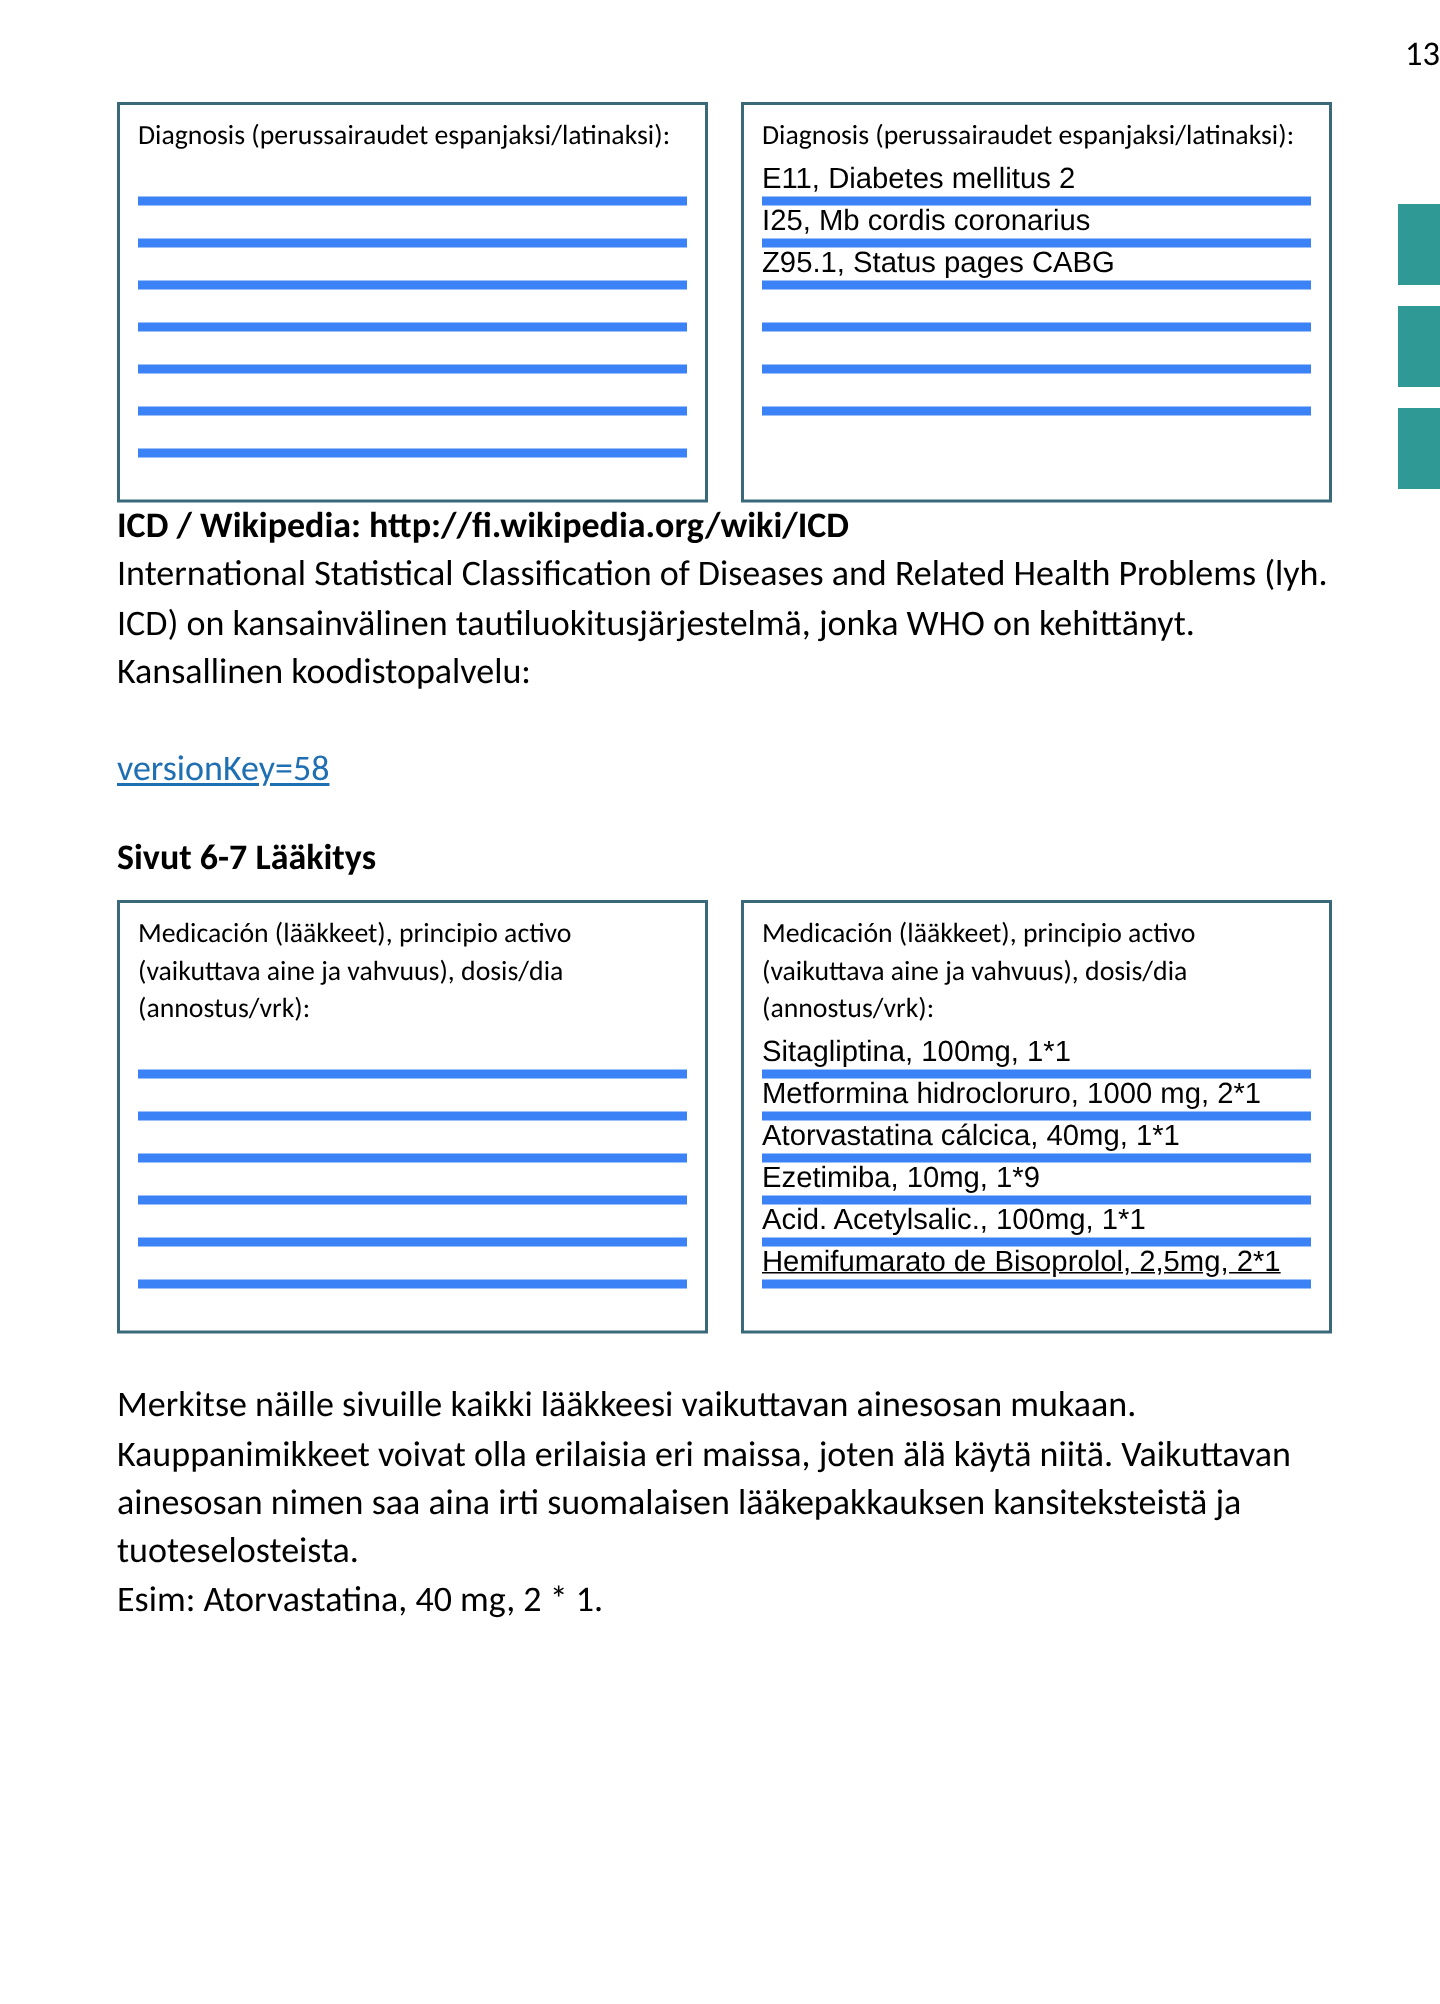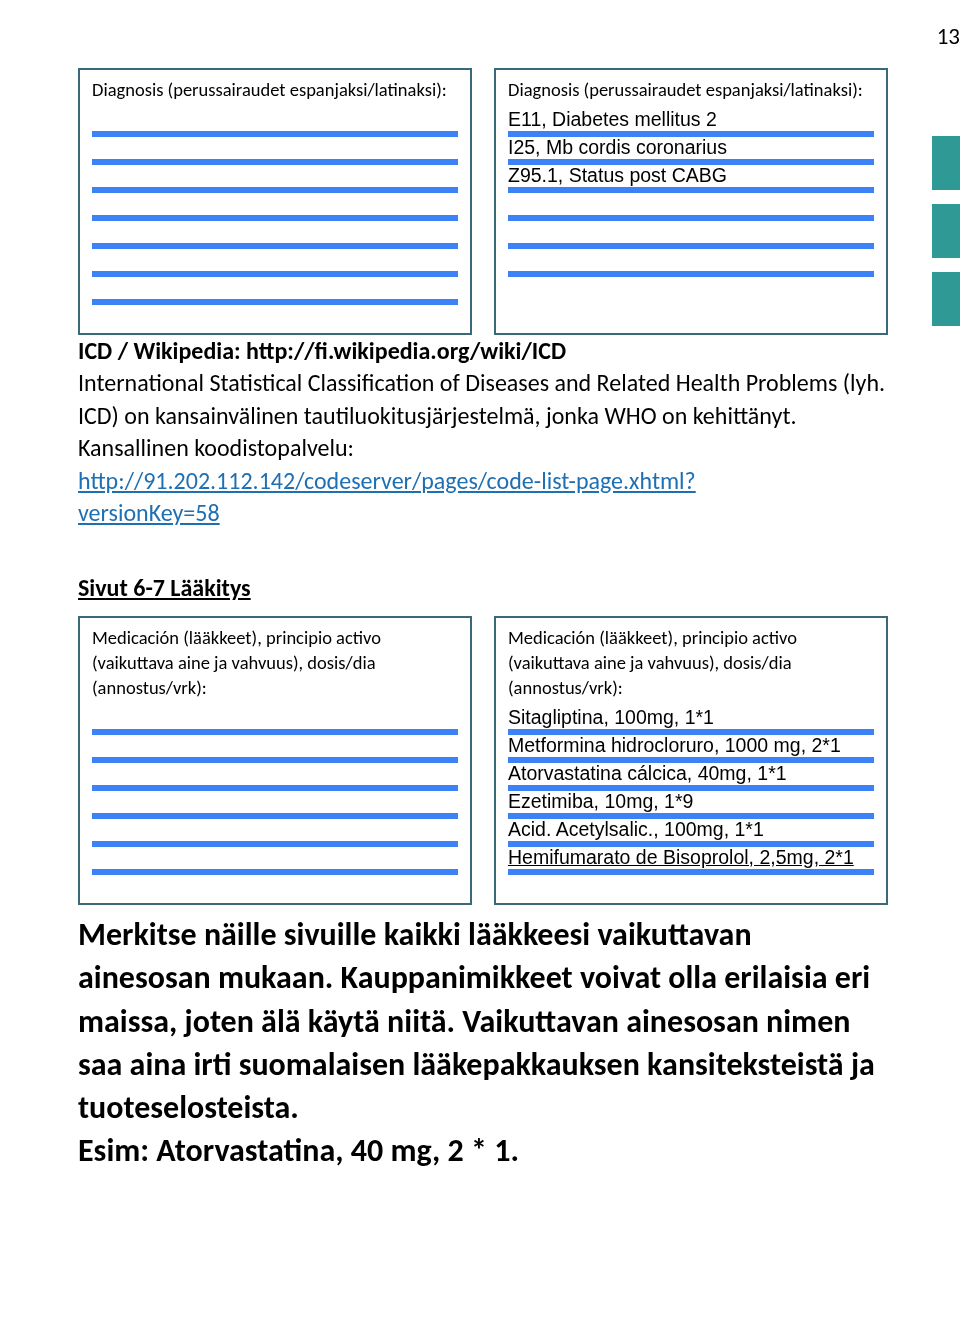--- a/index.html
+++ b/index.html
@@ -49,29 +49,27 @@
   .line-row:last-child { margin-bottom: 16px; text-decoration: underline; }
   .body-text {
     font-size: 24px;
     line-height: 1.35;
   }
   .body-text b { font-weight: 700; }
   .link { color: #1f6fb3; text-decoration: underline; }
   .section-h {
     font-size: 24px;
     font-weight: 700;
-    margin-top: 44px;
+    margin-top: 28px;
     margin-bottom: 14px;
-    text-decoration: underline;
   }
   .merk {
-    font-size: 32px;
+    font-size: 24px;
     line-height: 1.35;
-    margin-top: 8px;
-    font-weight: bold;
+    margin-top: 32px;
   }
   
   .tab {
     position: absolute;
     right: 0;
     width: 28px;
     background: #2e9b94;
   }
   .tab1 { top: 136px; height: 54px; background:#2f9a95; }
   .tab2 { top: 204px; height: 54px; background:#2f9a95; }
@@ -115,39 +113,39 @@
     </div>
     <div class="form-box">
       <div class="form-label">Diagnosis (perussairaudet espanjaksi/latinaksi):</div>
       <div class="line-row">
           <span class="fill">E11, Diabetes mellitus 2</span>
         </div>
       <div class="line-row">
           <span class="fill">I25, Mb cordis coronarius</span>
         </div>
       <div class="line-row">
-          <span class="fill">Z95.1, Status post CABG</span>
+          <span class="fill">Z95.1, Status pages CABG</span>
         </div>
       <div class="line-row">
           <span class="fill"></span>
         </div>
       <div class="line-row">
           <span class="fill"></span>
         </div>
       <div class="line-row">
           <span class="fill"></span>
         </div>
     </div>
   </div>
 
   <p class="body-text">
     <b>ICD / Wikipedia: http://fi.wikipedia.org/wiki/ICD</b><br>
     <span>International Statistical Classification of Diseases and Related Health Problems (lyh. ICD) on kansainvälinen tautiluokitusjärjestelmä, jonka WHO on kehittänyt.</span><br>
     <span>Kansallinen koodistopalvelu:</span><br>
-    <span class="link">http://91.202.112.142/codeserver/pages/code-list-page.xhtml?</span><br>
+    <br>
     <span class="link">versionKey=58</span>
   </p>
 
   <div class="section-h">Sivut 6-7 Lääkitys</div>
 
   <div class="two-col">
     <div class="form-box">
       <div class="form-label">Medicación (lääkkeet), principio activo (vaikuttava aine ja vahvuus), dosis/dia (annostus/vrk):</div>
       <div class="line-row">
           <span class="fill"></span>

